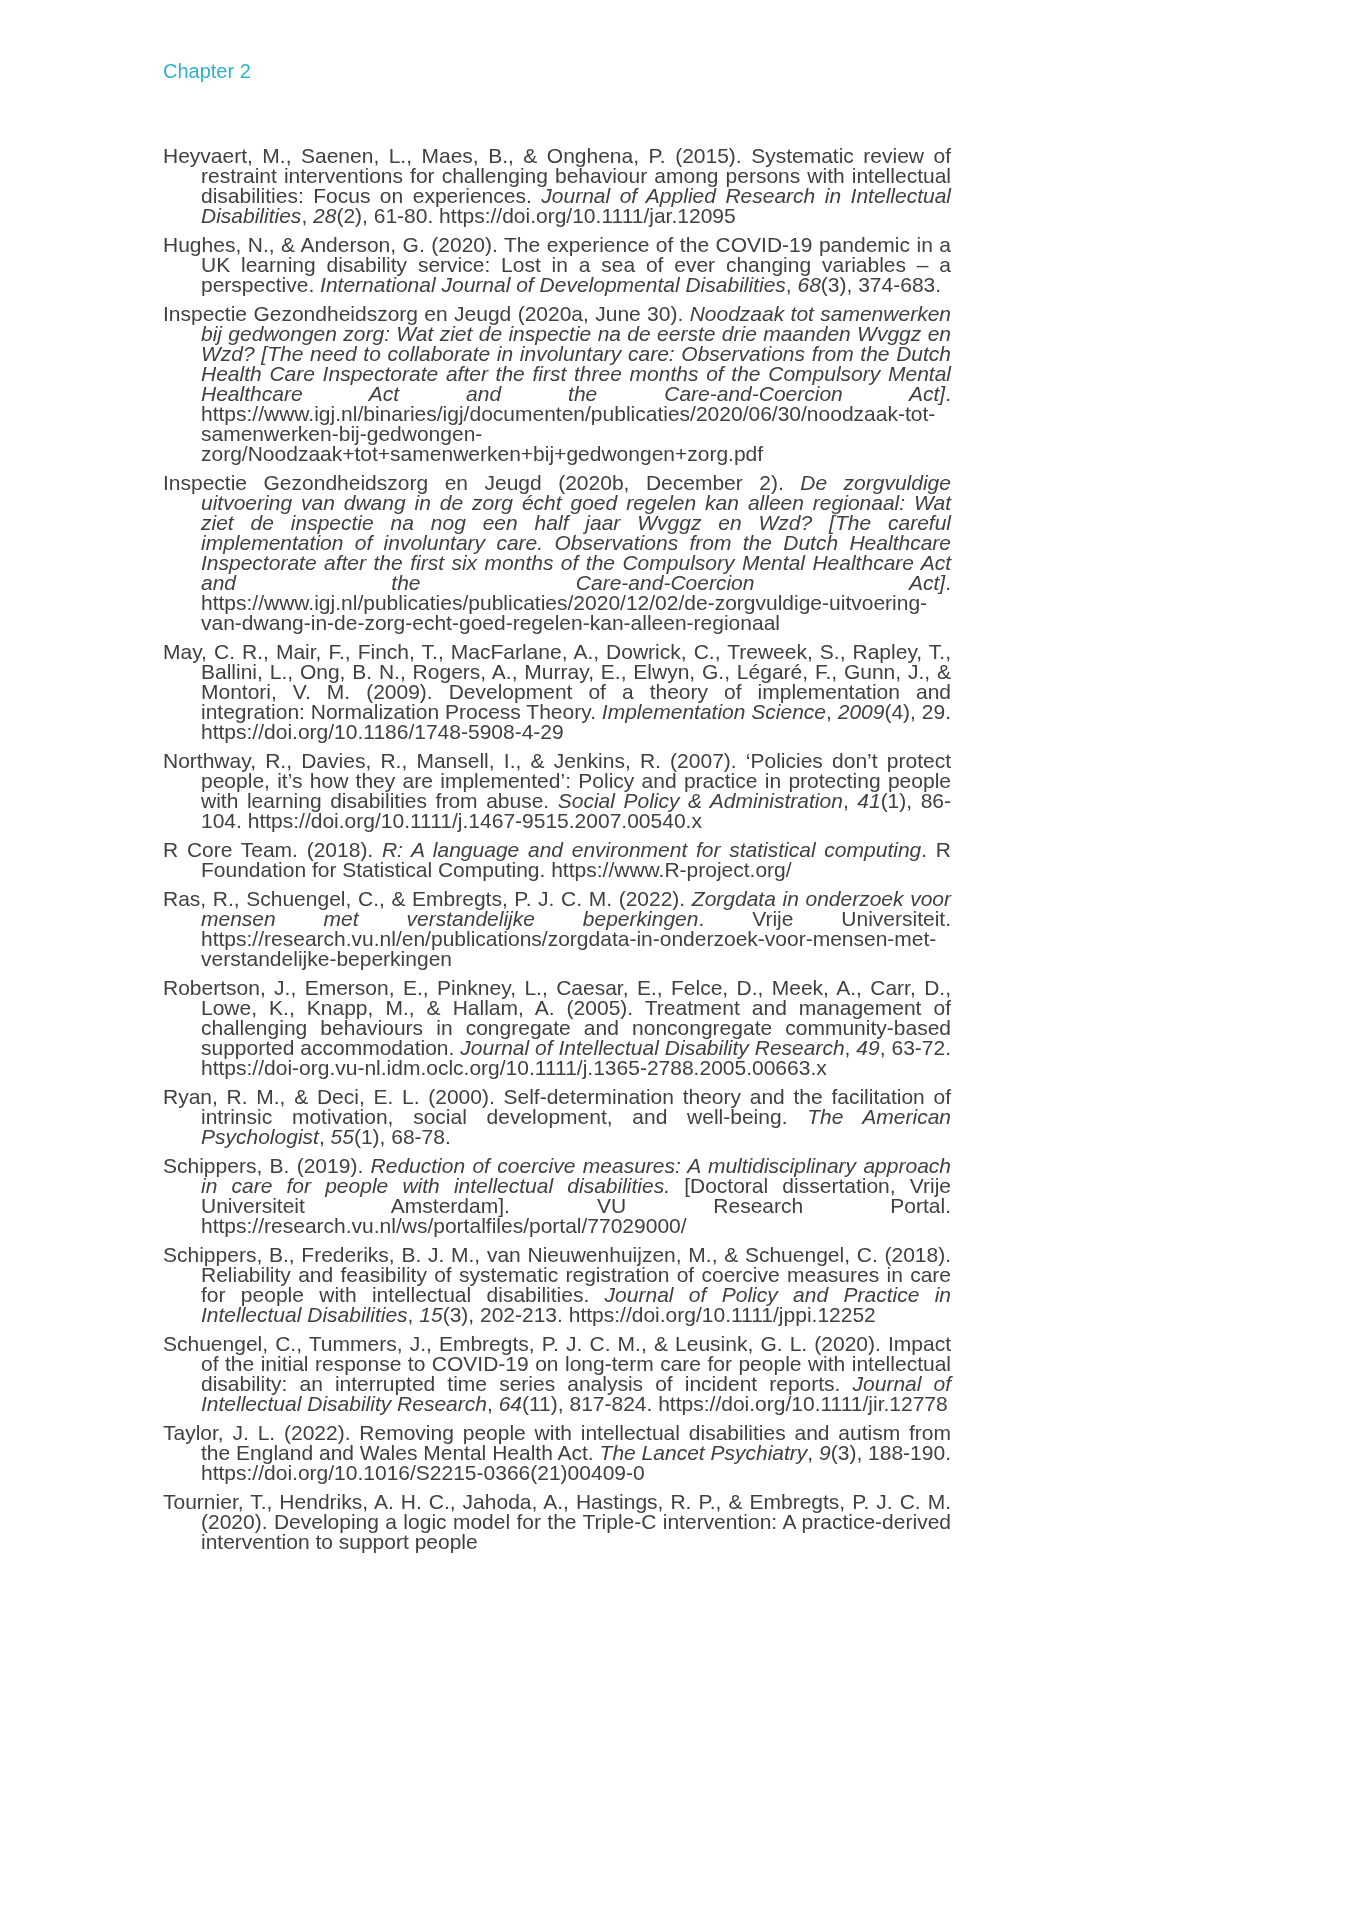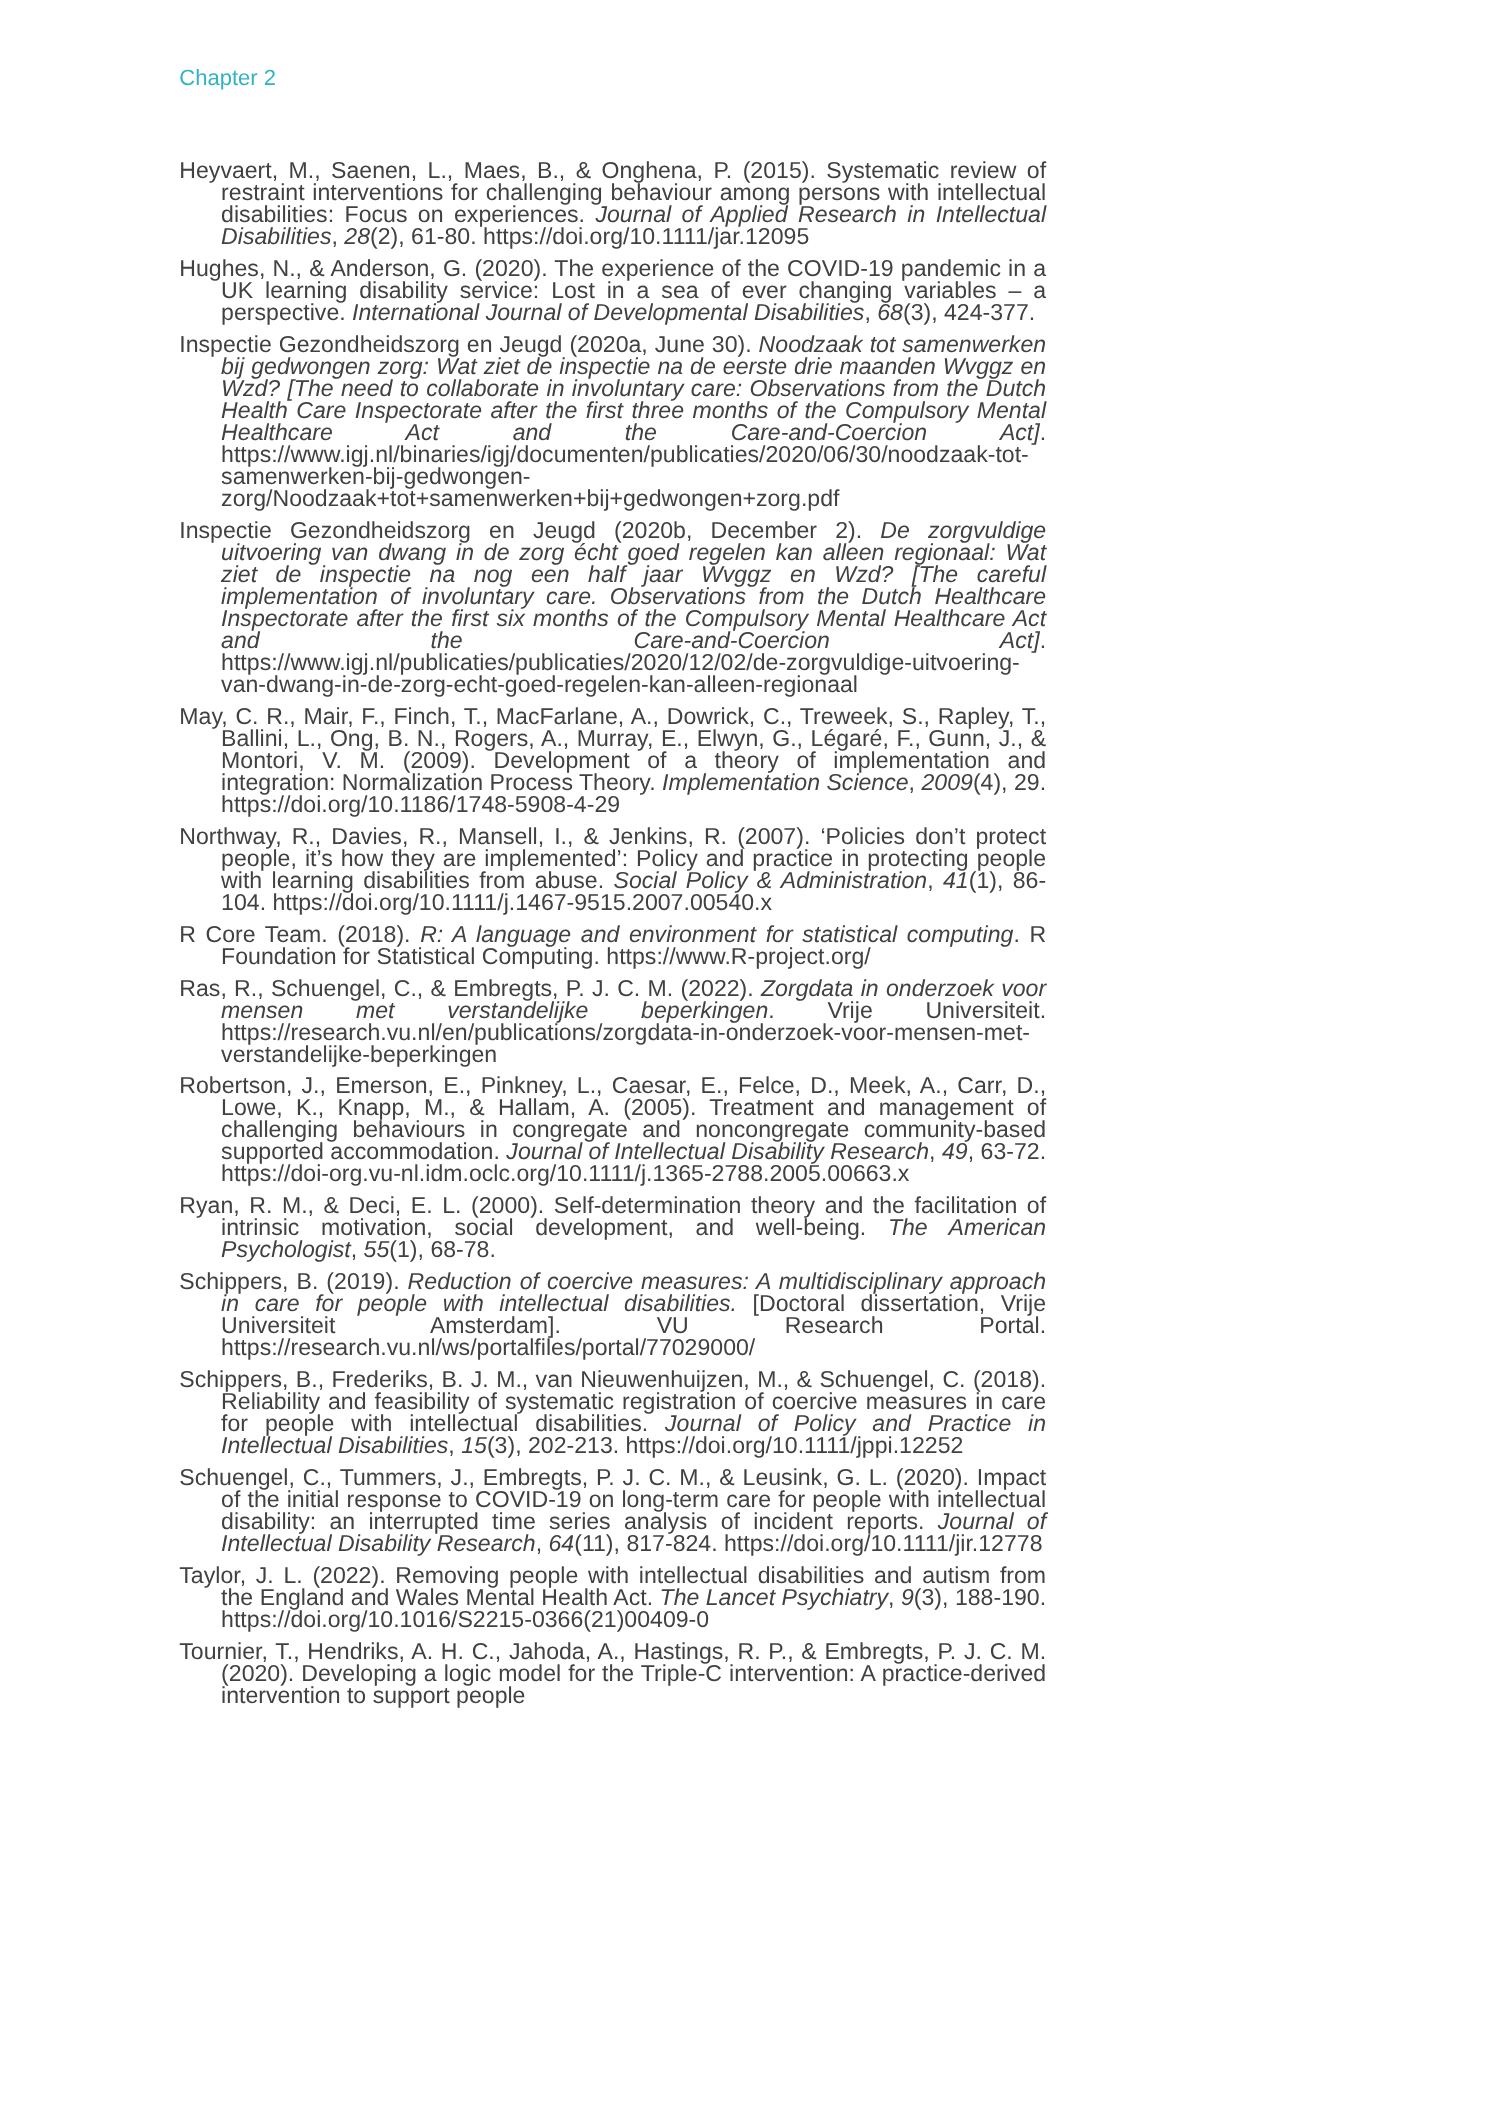--- a/index.html
+++ b/index.html
@@ -54,21 +54,21 @@
   }
 </style>
 </head>
 <body>
 
 <div class="page">
   <div class="chapter-heading">Chapter 2</div>
 
   <main class="reference-list">
       <p class="ref"><span class="">Heyvaert, M., Saenen, L., Maes, B., &amp; Onghena, P. (2015). Systematic review of restraint interventions for challenging behaviour among persons with intellectual disabilities: Focus on experiences. </span><span class="italic">Journal of Applied Research in Intellectual Disabilities</span><span class="">, </span><span class="italic">28</span><span class="">(2), 61-80. https://doi.org/10.1111/jar.12095</span></p>
-      <p class="ref"><span class="">Hughes, N., &amp; Anderson, G. (2020). The experience of the COVID-19 pandemic in a UK learning disability service: Lost in a sea of ever changing variables – a perspective. </span><span class="italic">International Journal of Developmental Disabilities</span><span class="">, </span><span class="italic">68</span><span class="">(3), 424-377.</span></p>
+      <p class="ref"><span class="">Hughes, N., &amp; Anderson, G. (2020). The experience of the COVID-19 pandemic in a UK learning disability service: Lost in a sea of ever changing variables – a perspective. </span><span class="italic">International Journal of Developmental Disabilities</span><span class="">, </span><span class="italic">68</span><span class="">(3), 374-683.</span></p>
       <p class="ref"><span class="">Inspectie Gezondheidszorg en Jeugd (2020a, June 30). </span><span class="italic">Noodzaak tot samenwerken bij gedwongen zorg: Wat ziet de inspectie na de eerste drie maanden Wvggz en Wzd? [The need to collaborate in involuntary care: Observations from the Dutch Health Care Inspectorate after the first three months of the Compulsory Mental Healthcare Act and the Care-and-Coercion Act]</span><span class="">. https://www.igj.nl/binaries/igj/documenten/publicaties/2020/06/30/noodzaak-tot-samenwerken-bij-gedwongen-zorg/Noodzaak+tot+samenwerken+bij+gedwongen+zorg.pdf</span></p>
       <p class="ref"><span class="">Inspectie Gezondheidszorg en Jeugd (2020b, December 2). </span><span class="italic">De zorgvuldige uitvoering van dwang in de zorg écht goed regelen kan alleen regionaal: Wat ziet de inspectie na nog een half jaar Wvggz en Wzd? [The careful implementation of involuntary care. Observations from the Dutch Healthcare Inspectorate after the first six months of the Compulsory Mental Healthcare Act and the Care-and-Coercion Act]</span><span class="">. https://www.igj.nl/publicaties/publicaties/2020/12/02/de-zorgvuldige-uitvoering-van-dwang-in-de-zorg-echt-goed-regelen-kan-alleen-regionaal</span></p>
       <p class="ref"><span class="">May, C. R., Mair, F., Finch, T., MacFarlane, A., Dowrick, C., Treweek, S., Rapley, T., Ballini, L., Ong, B. N., Rogers, A., Murray, E., Elwyn, G., Légaré, F., Gunn, J., &amp; Montori, V. M. (2009). Development of a theory of implementation and integration: Normalization Process Theory. </span><span class="italic">Implementation Science</span><span class="">, </span><span class="italic">2009</span><span class="">(4), 29. https://doi.org/10.1186/1748-5908-4-29</span></p>
       <p class="ref"><span class="">Northway, R., Davies, R., Mansell, I., &amp; Jenkins, R. (2007). ‘Policies don’t protect people, it’s how they are implemented’: Policy and practice in protecting people with learning disabilities from abuse. </span><span class="italic">Social Policy &amp; Administration</span><span class="">, </span><span class="italic">41</span><span class="">(1), 86-104. https://doi.org/10.1111/j.1467-9515.2007.00540.x</span></p>
       <p class="ref"><span class="">R Core Team. (2018). </span><span class="italic">R: A language and environment for statistical computing</span><span class="">. R Foundation for Statistical Computing. https://www.R-project.org/</span></p>
       <p class="ref"><span class="">Ras, R., Schuengel, C., &amp; Embregts, P. J. C. M. (2022). </span><span class="italic">Zorgdata in onderzoek voor mensen met verstandelijke beperkingen</span><span class="">. Vrije Universiteit. https://research.vu.nl/en/publications/zorgdata-in-onderzoek-voor-mensen-met-verstandelijke-beperkingen</span></p>
       <p class="ref"><span class="">Robertson, J., Emerson, E., Pinkney, L., Caesar, E., Felce, D., Meek, A., Carr, D., Lowe, K., Knapp, M., &amp; Hallam, A. (2005). Treatment and management of challenging behaviours in congregate and noncongregate community-based supported accommodation. </span><span class="italic">Journal of Intellectual Disability Research</span><span class="">, </span><span class="italic">49</span><span class="">, 63-72. https://doi-org.vu-nl.idm.oclc.org/10.1111/j.1365-2788.2005.00663.x</span></p>
       <p class="ref"><span class="">Ryan, R. M., &amp; Deci, E. L. (2000). Self-determination theory and the facilitation of intrinsic motivation, social development, and well-being. </span><span class="italic">The American Psychologist</span><span class="">, </span><span class="italic">55</span><span class="">(1), 68-78.</span></p>
       <p class="ref"><span class="">Schippers, B. (2019). </span><span class="italic">Reduction of coercive measures: A multidisciplinary approach in care for people with intellectual disabilities.</span><span class=""> [Doctoral dissertation, Vrije Universiteit Amsterdam]. VU Research Portal. https://research.vu.nl/ws/portalfiles/portal/77029000/</span></p>
       <p class="ref"><span class="">Schippers, B., Frederiks, B. J. M., van Nieuwenhuijzen, M., &amp; Schuengel, C. (2018). Reliability and feasibility of systematic registration of coercive measures in care for people with intellectual disabilities. </span><span class="italic">Journal of Policy and Practice in Intellectual Disabilities</span><span class="">, </span><span class="italic">15</span><span class="">(3), 202-213. https://doi.org/10.1111/jppi.12252</span></p>

